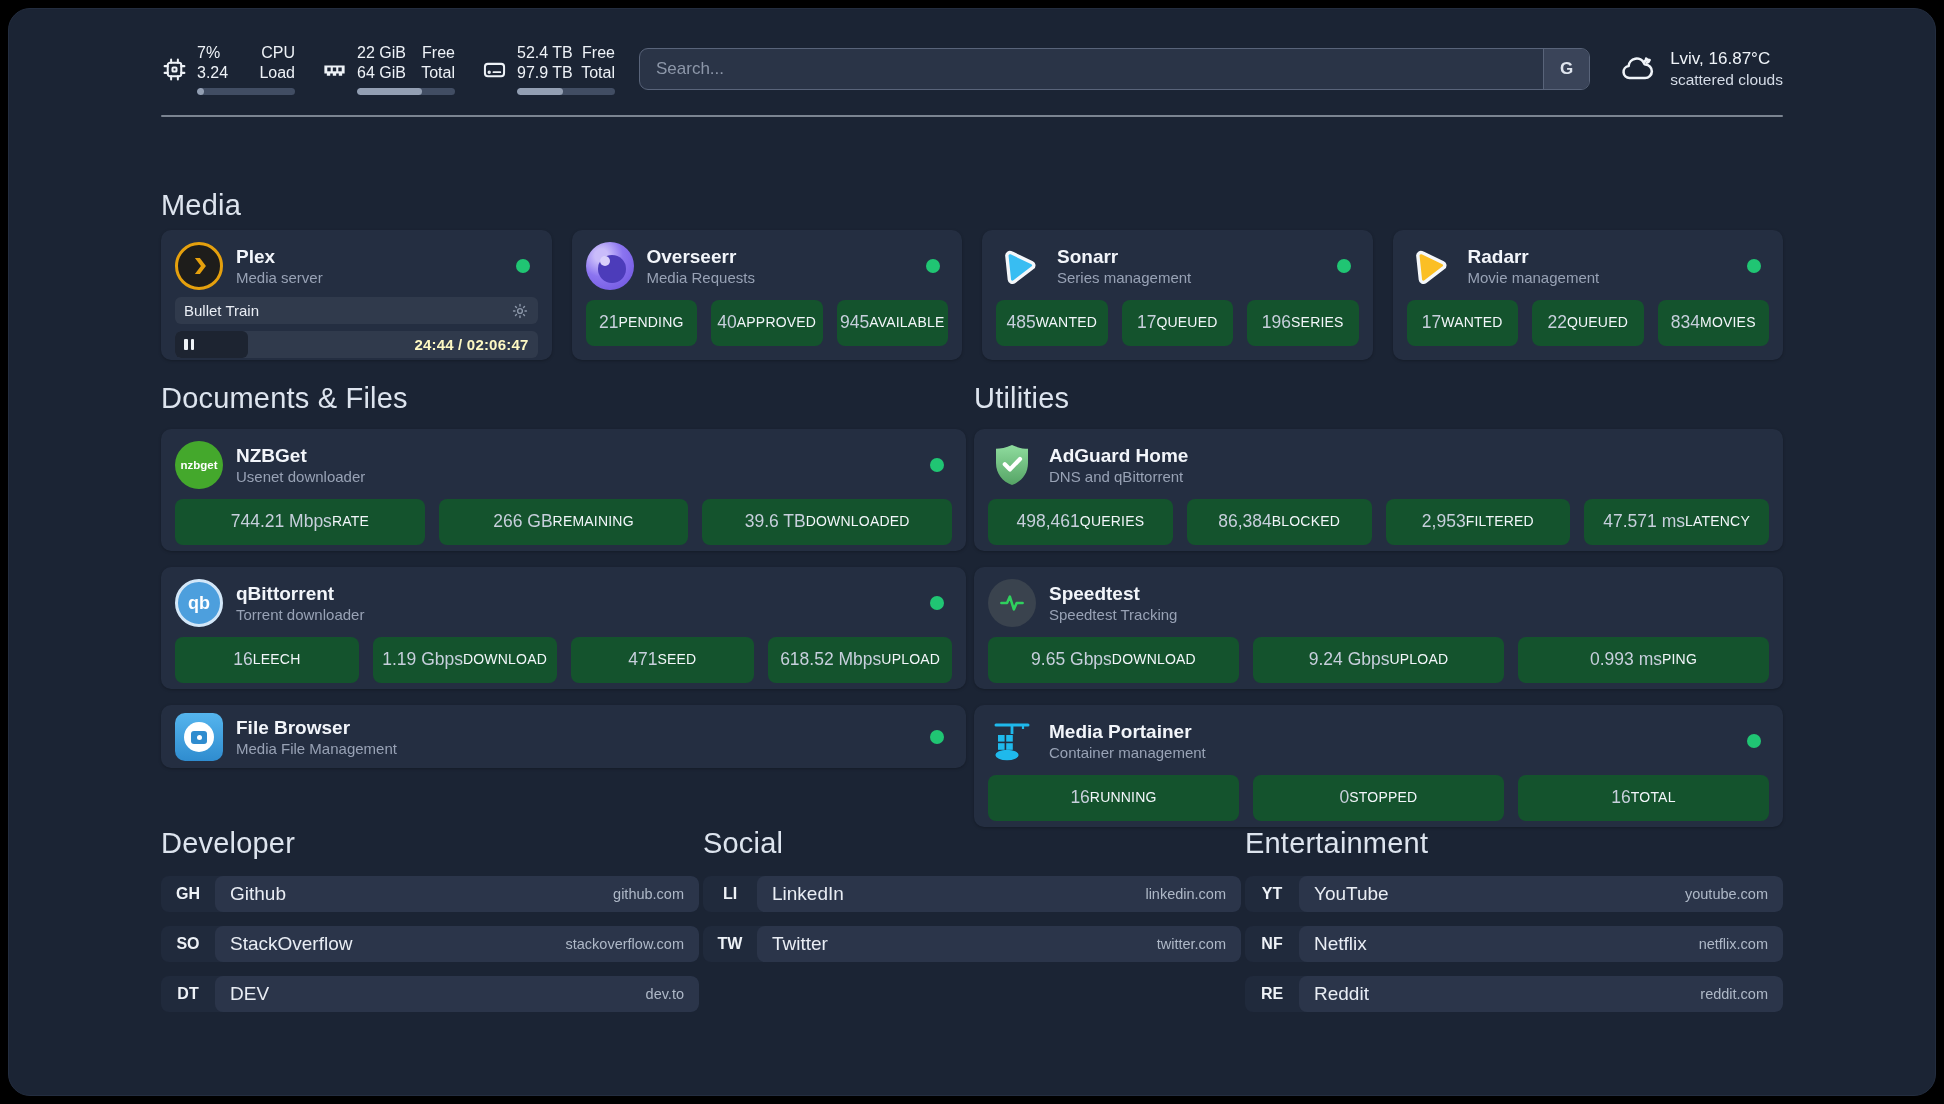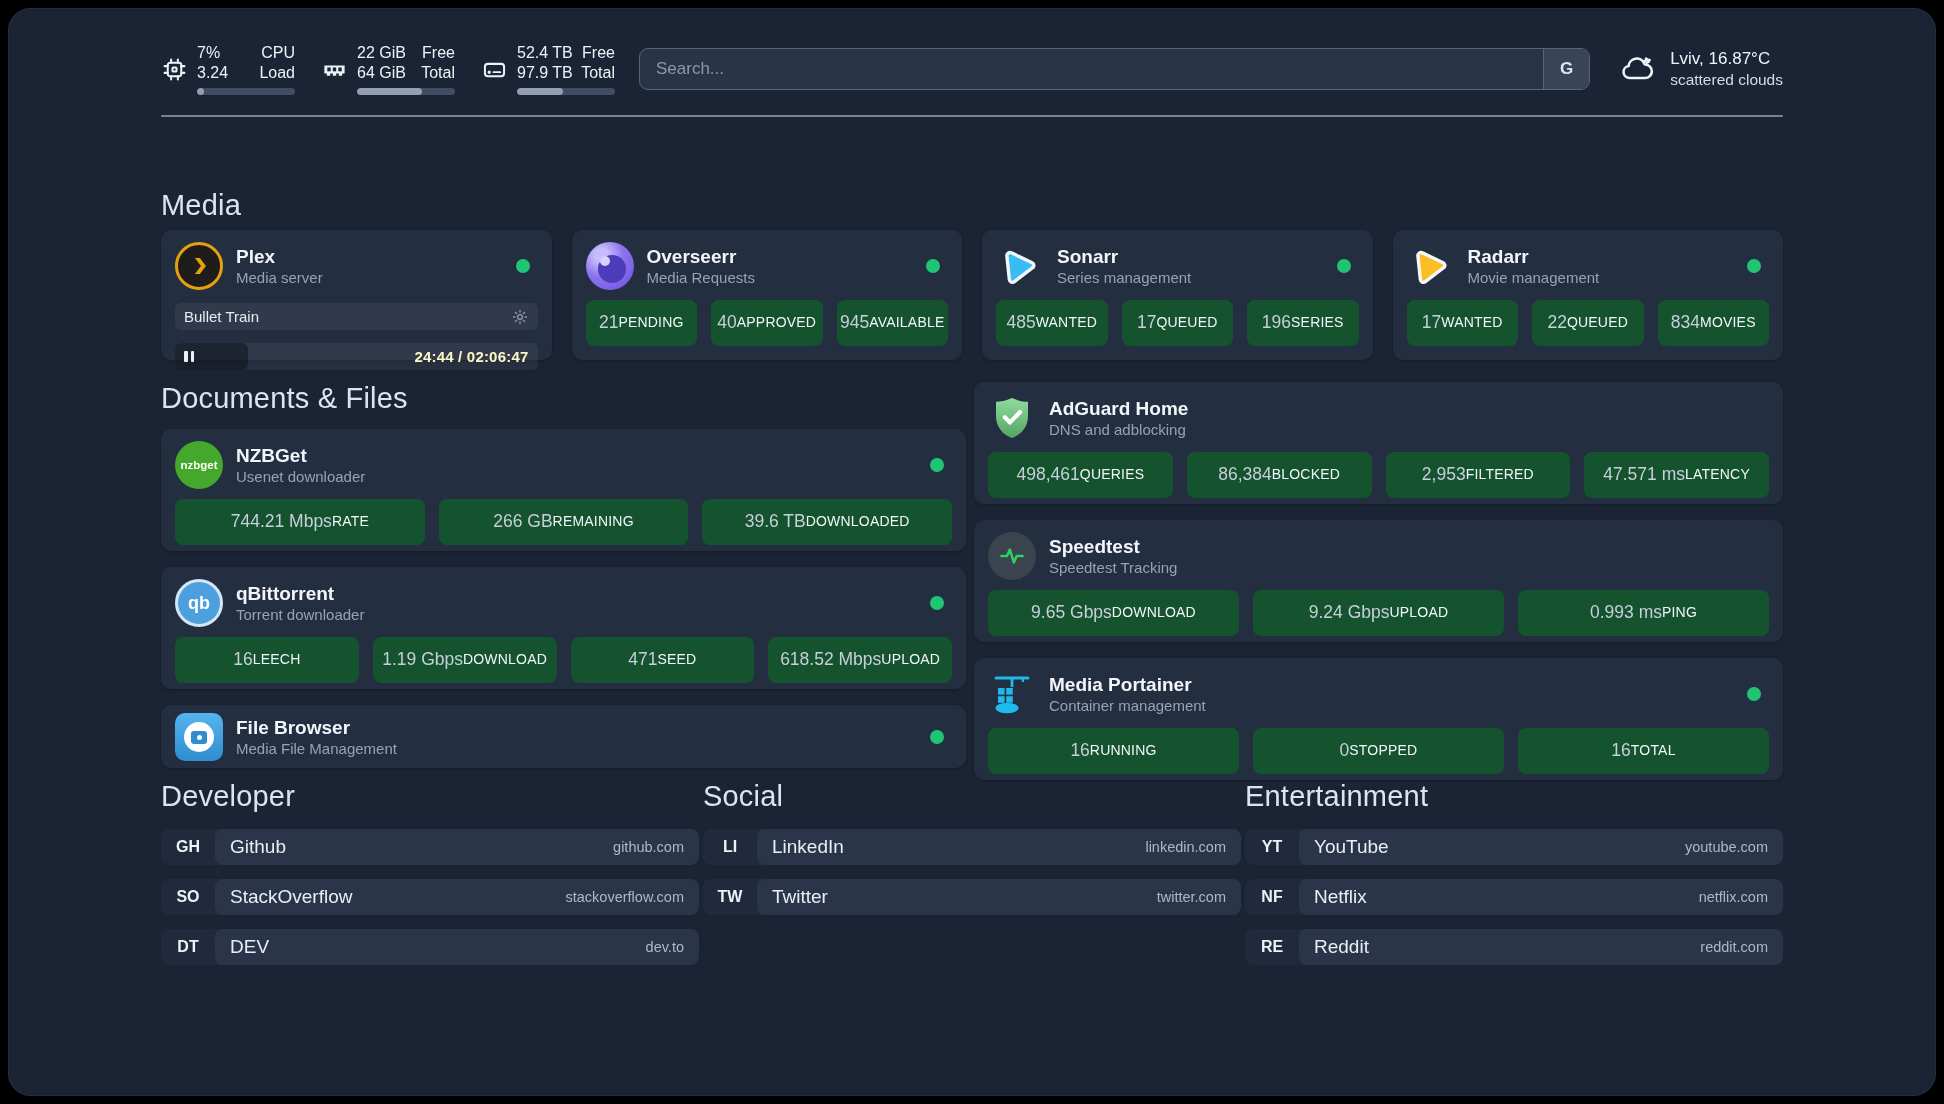--- a/index.html
+++ b/index.html
@@ -74,21 +74,21 @@
   .icon-filebrowser { border-radius:10px; background:linear-gradient(180deg,#55b5ee,#2f8ccf);
     display:flex; align-items:center; justify-content:center; }
   .icon-filebrowser .disc { width:30px; height:30px; background:#fff; border-radius:50%;
     display:flex; align-items:center; justify-content:center; }
   .icon-filebrowser .floppy { width:16px; height:13px; background:#2f8ccf; border-radius:3px;
     display:flex; align-items:center; justify-content:center; }
   .icon-filebrowser .dot { width:5px; height:5px; background:#fff; border-radius:50%; }
 
   
   .np-row { height:27px; border-radius:6px; background:rgba(255,255,255,.06);
-    display:flex; align-items:center; padding:0 9px; margin-top:13px; position:relative; overflow:hidden; }
+    display:flex; align-items:center; padding:0 9px; margin-top:7px; position:relative; overflow:hidden; }
   .np-title { color:#e9edf4; font-size:15px; }
   .np-gear { margin-left:auto; width:18px; height:18px; color:#8b96a8; cursor:pointer; }
   .np-elapsed { position:absolute; left:0; top:0; bottom:0; background:rgba(9,13,21,.5);
     border-radius:6px; display:flex; align-items:center; padding-left:9px; gap:3px; }
   .pause-bar { width:3.5px; height:11px; background:#eef2f7; border-radius:1px; }
   .np-time { margin-left:auto; color:#fef9c3; font-size:15px; font-weight:600; letter-spacing:.2px; }
 
   
   .two-col { display:grid; grid-template-columns:805px auto; gap:8px; margin-top:22px; }
   .two-col .h-section { margin-bottom:14px; }
@@ -399,39 +399,40 @@
               <span class="app-name">File Browser</span>
               <span class="app-desc">Media File Management</span>
             </div>
             <span class="status-dot"></span>
           </div>
         </div>
       </div>
     </div>
 
     <div>
+      <h2 class="h-section">Utilities</h2>
       <div class="col-cards">
 
         <div class="card card-h122">
           <div class="card-header">
             <div class="app-icon">
               <svg width="48" height="48" viewBox="0 0 24 24">
                 <defs>
                     <linearGradient id="agg" x1="0" y1="0" x2="0" y2="1">
                   <stop offset="0" stop-color="#8fdc9e"></stop>
                       <stop offset="1" stop-color="#55a465"></stop>
                     </linearGradient>
                   </defs>
                 <path d="M12 2c3 1.4 5.8 1.9 8 1.9V11c0 5.4-3.3 9.3-8 11-4.7-1.7-8-5.6-8-11V3.9C6.2 3.9 9 3.4 12 2z" fill="url(#agg)"></path>
                 <path d="M8.4 11.6 11 14.2 16 9" fill="none" stroke="#fff" stroke-width="2.1" stroke-linecap="round" stroke-linejoin="round"></path>
               </svg>
             </div>
             <div class="app-titles">
               <span class="app-name">AdGuard Home</span>
-              <span class="app-desc">DNS and adblocking</span>
+              <span class="app-desc">DNS and qBittorrent</span>
             </div>
           </div>
           <div class="stats">
             <div class="stat">
               <span class="stat-value">498,461</span>
               <span class="stat-label">QUERIES</span>
             </div>
             <div class="stat">
               <span class="stat-value">86,384</span>
               <span class="stat-label">BLOCKED</span>

